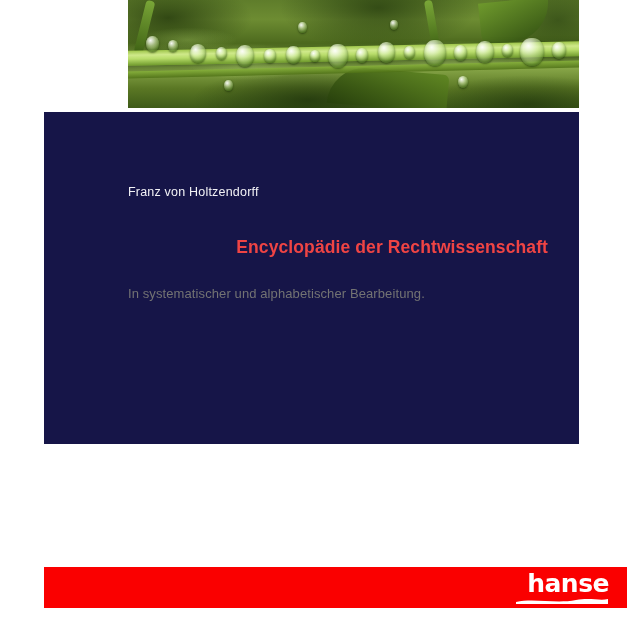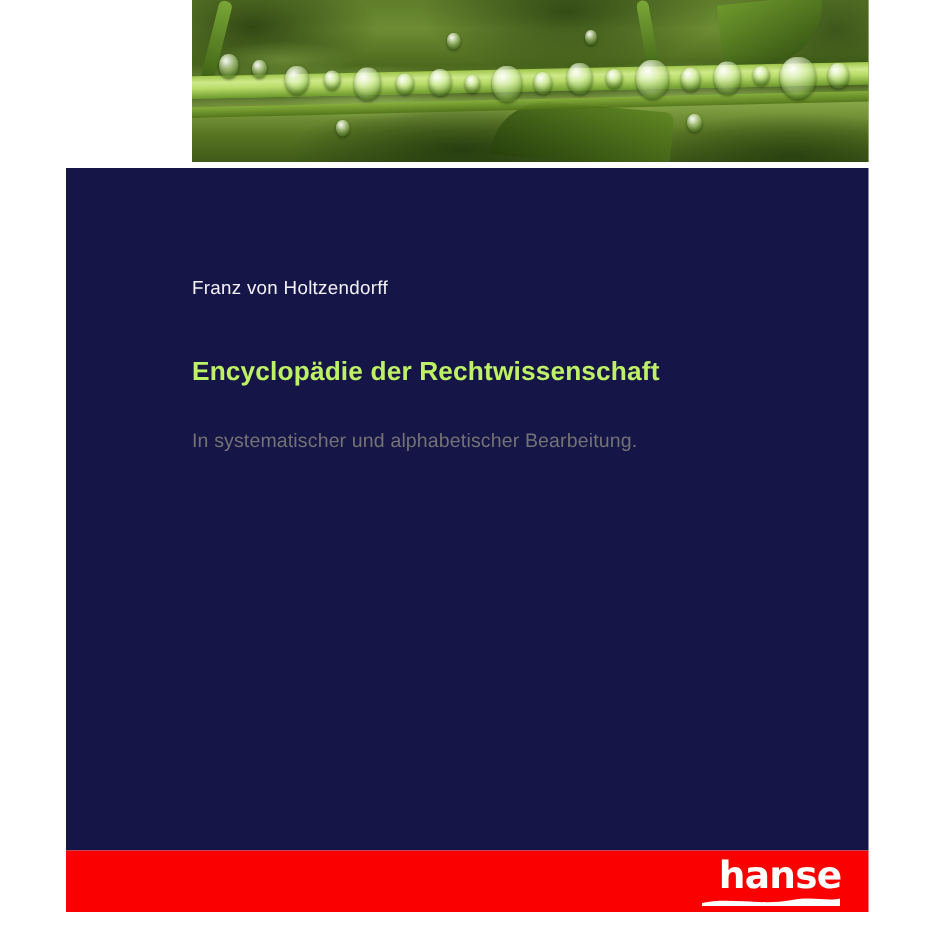--- a/index.html
+++ b/index.html
@@ -95,60 +95,62 @@
       radial-gradient(circle at 35% 28%, rgba(255,255,255,0.95), rgba(225,245,190,0.55) 38%, rgba(120,165,60,0.55) 75%, rgba(60,95,25,0.6) 100%);
     box-shadow: 0 1px 2px rgba(20,40,5,0.55), inset 0 -2px 3px rgba(40,70,15,0.4);
   }
 
   
   #cover-body {
     position: absolute;
     left: 44px;
     top: 112px;
     width: 535px;
-    height: 455px;
+    height: 332px;
     background: #161548;
   }
   #cover-text {
     position: absolute;
     left: 84px;
     top: 72px;
     width: 420px;
   }
   #author {
     color: #f2f2f6;
     font-size: 12.5px;
     line-height: 16px;
     margin: 0 0 36px 0;
     letter-spacing: 0.2px;
   }
   #title {
-    color: #bef264;
+    color: #ef4444;
     font-size: 17.5px;
     font-weight: bold;
     line-height: 23px;
     margin: 0 0 26px 0;
     letter-spacing: 0.1px;
+    text-align: right;
   }
   #subtitle {
     color: #737373;
     font-size: 13px;
     line-height: 18px;
     margin: 0;
     letter-spacing: 0.1px;
   }
 
   
   #red-band {
     position: absolute;
     left: 44px;
     top: 567px;
     width: 535px;
     height: 41px;
     background: #fa0000;
+    padding-left: 48px;
   }
   #logo {
     position: absolute;
     right: 18px;
     top: 4px;
     width: 96px;
     height: 34px;
     color: #ffffff;
   }
   #logo-word {

